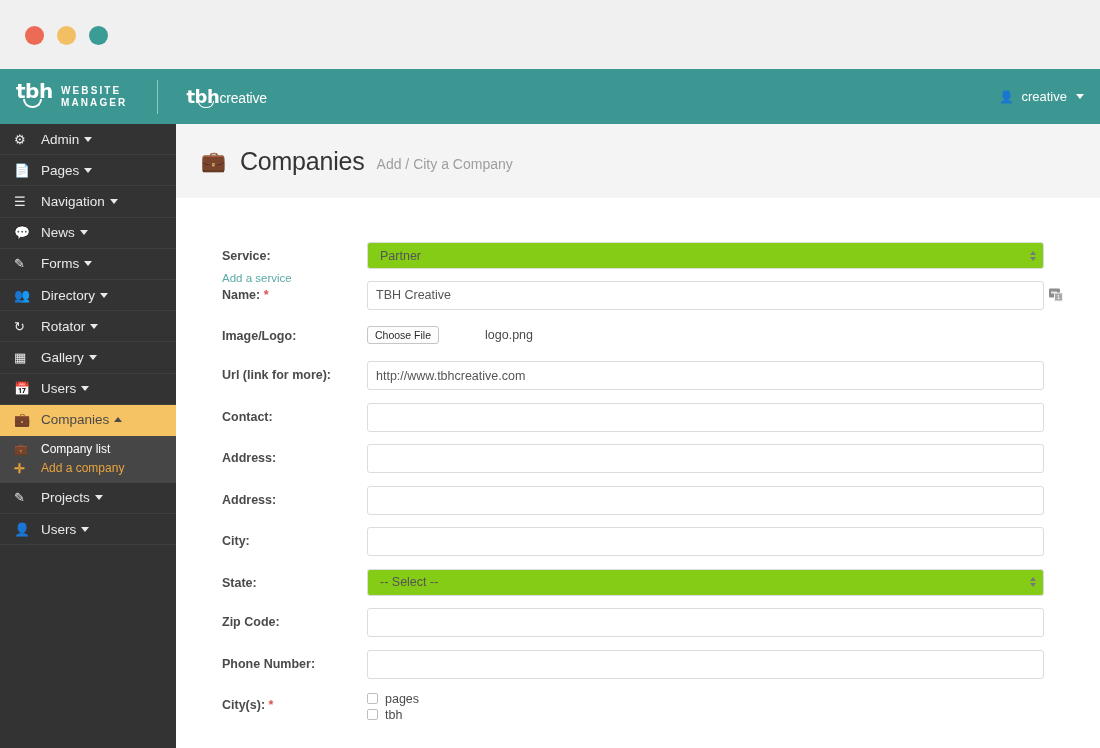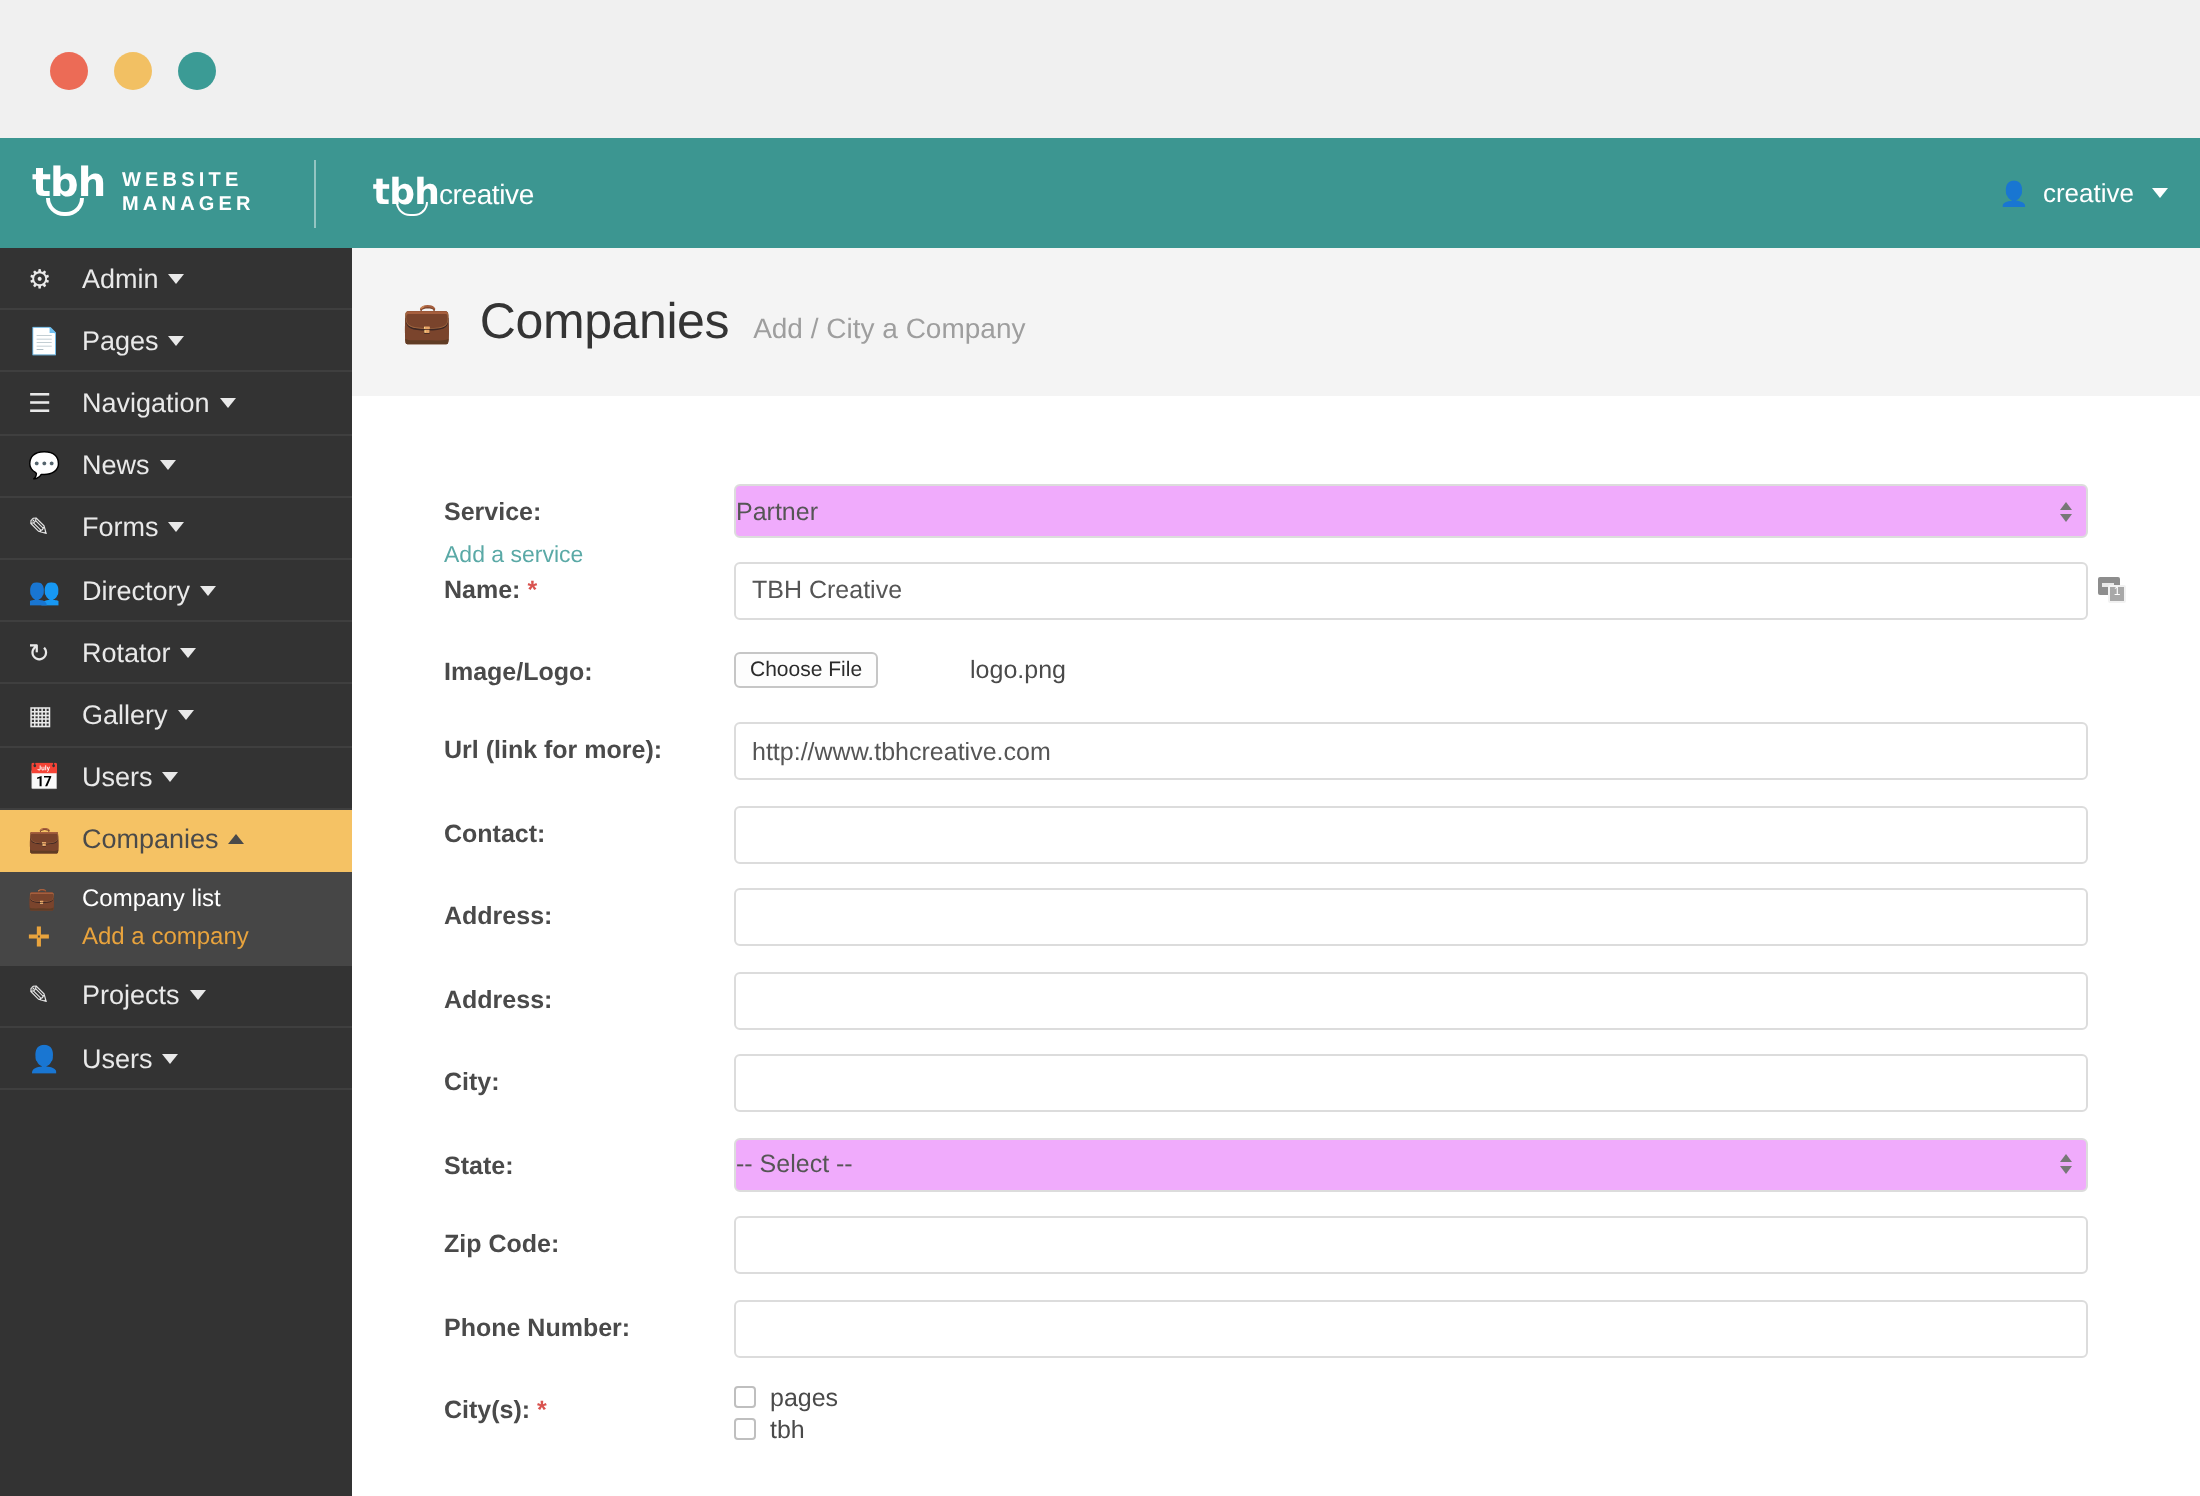--- a/index.html
+++ b/index.html
@@ -188,23 +188,23 @@
     font-family: "Liberation Sans", sans-serif;
     font-size: 12.5px; color: #555;
     padding: 0 8px;
     outline: none;
   }
   .inp::placeholder { color: #9b9b9b; }
   .inp.tall { height: 29px; }
   .sel {
     width: 100%; height: 27px;
     border: 1px solid #dcdcdc; border-radius: 3px;
-    background: #f0abfc;
+    background: #84cc16;
     display: flex; align-items: center;
-    padding: 0 0; font-size: 12.5px; color: #555;
+    padding: 0 12px; font-size: 12.5px; color: #555;
     position: relative; cursor: pointer;
   }
   .sel .spin {
     position: absolute; right: 7px; top: 50%; transform: translateY(-50%);
     display: flex; flex-direction: column; gap: 2px; align-items: center;
   }
   .sel .spin i {
     display: block; width: 0; height: 0;
     border-left: 3.5px solid transparent; border-right: 3.5px solid transparent;
   }

